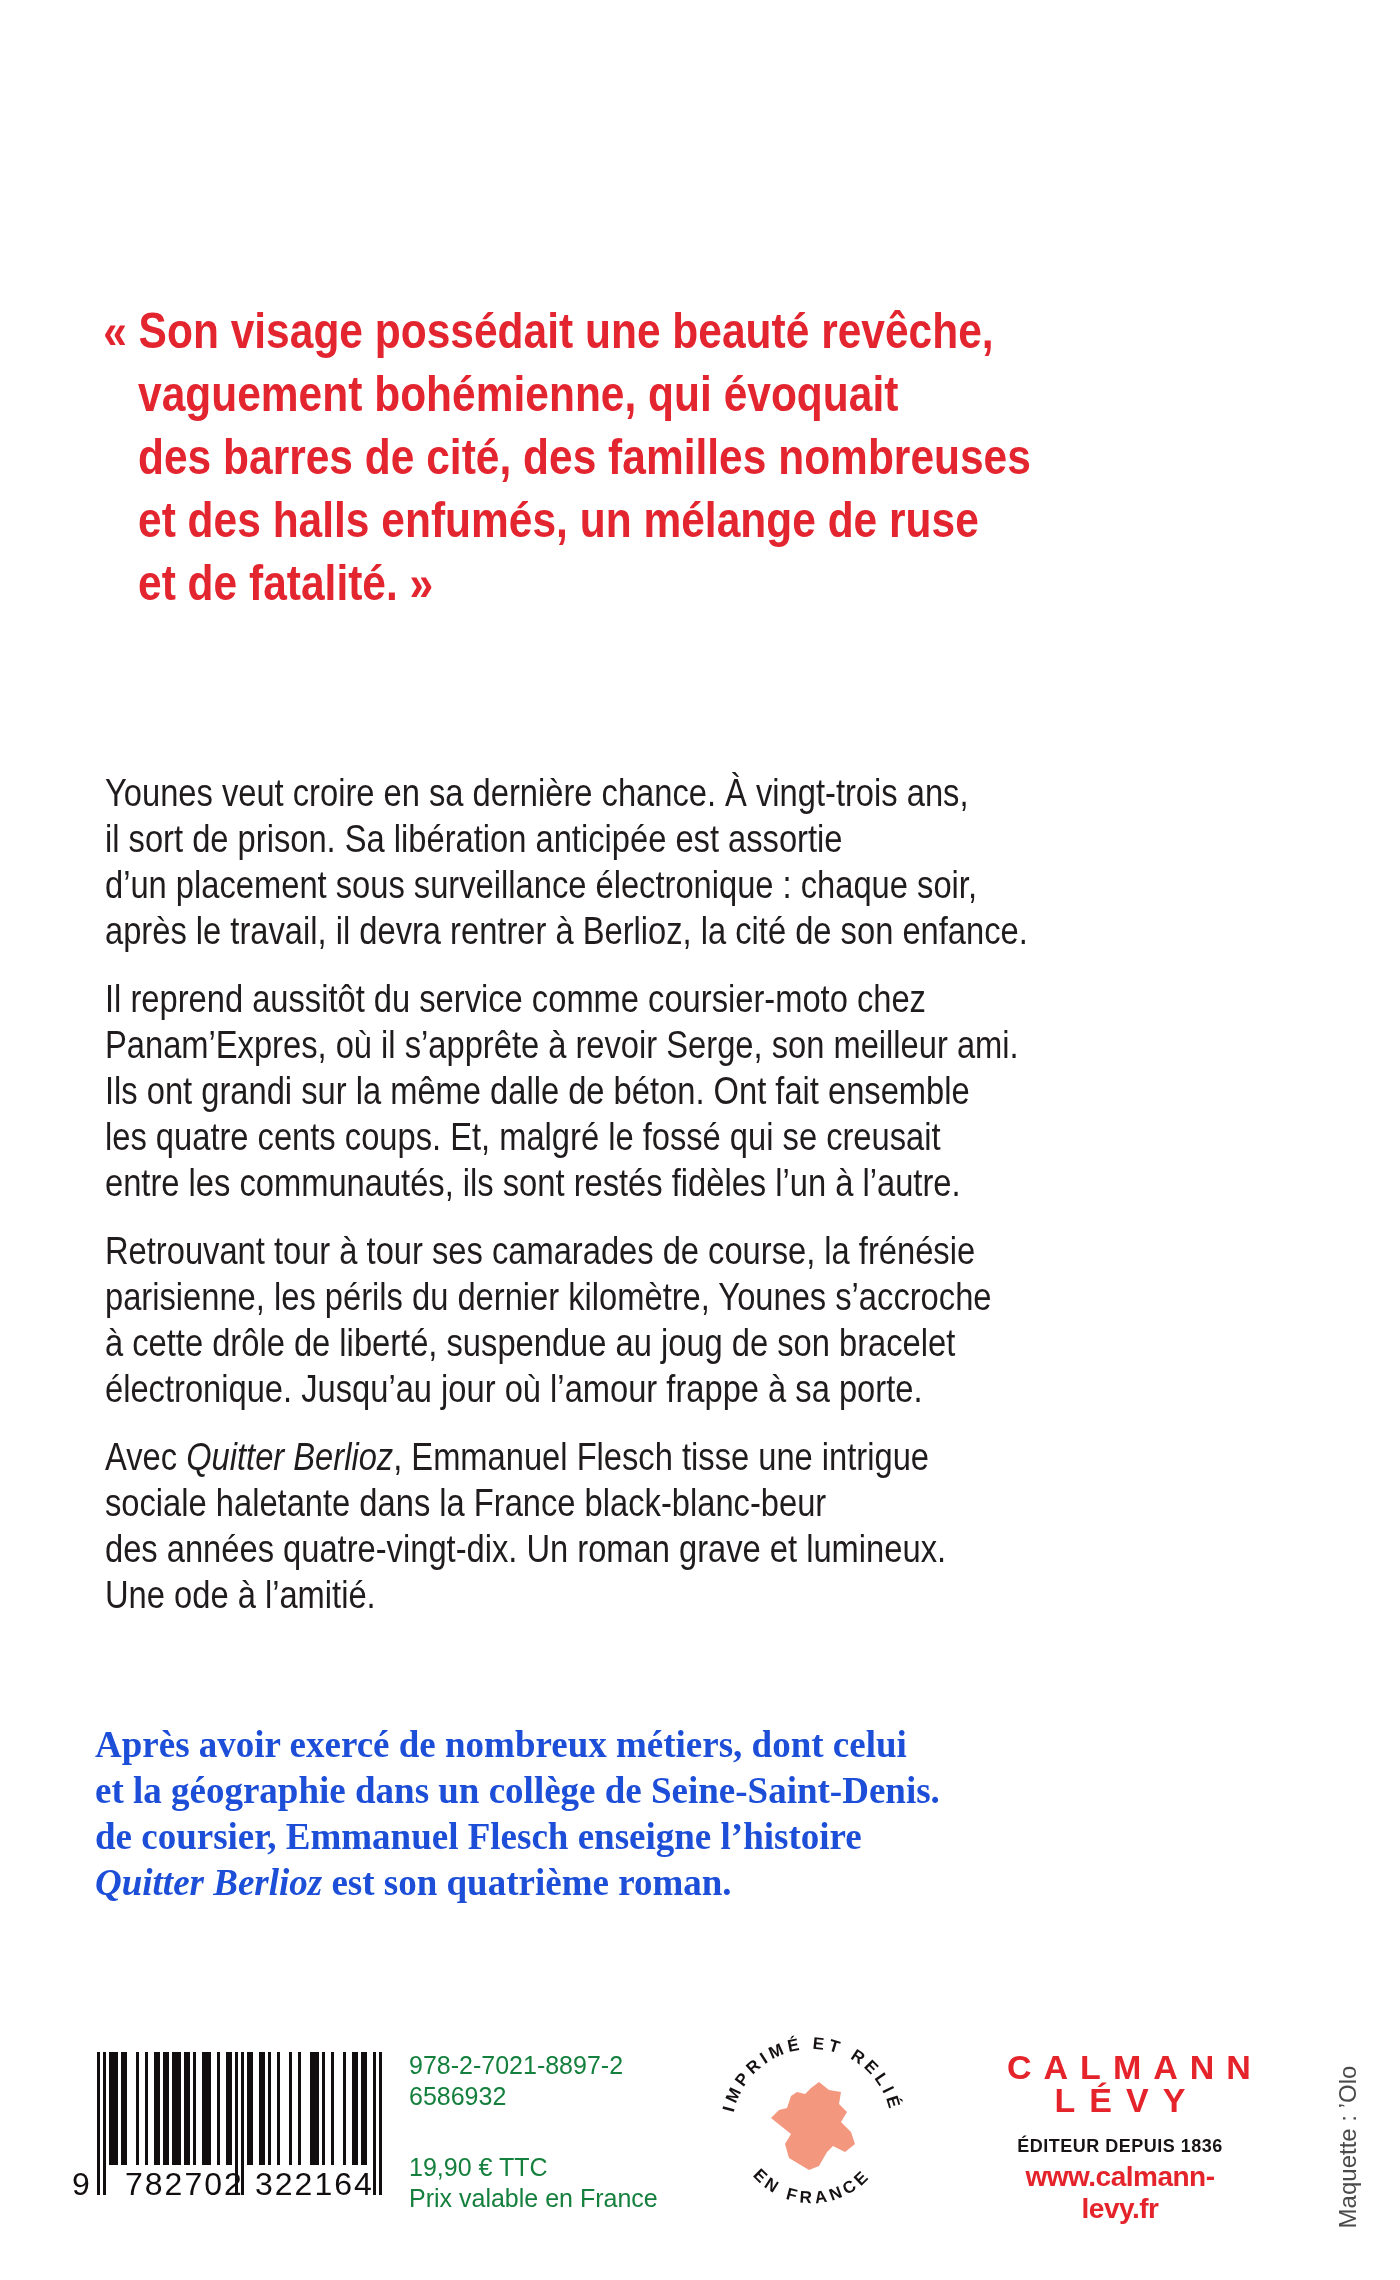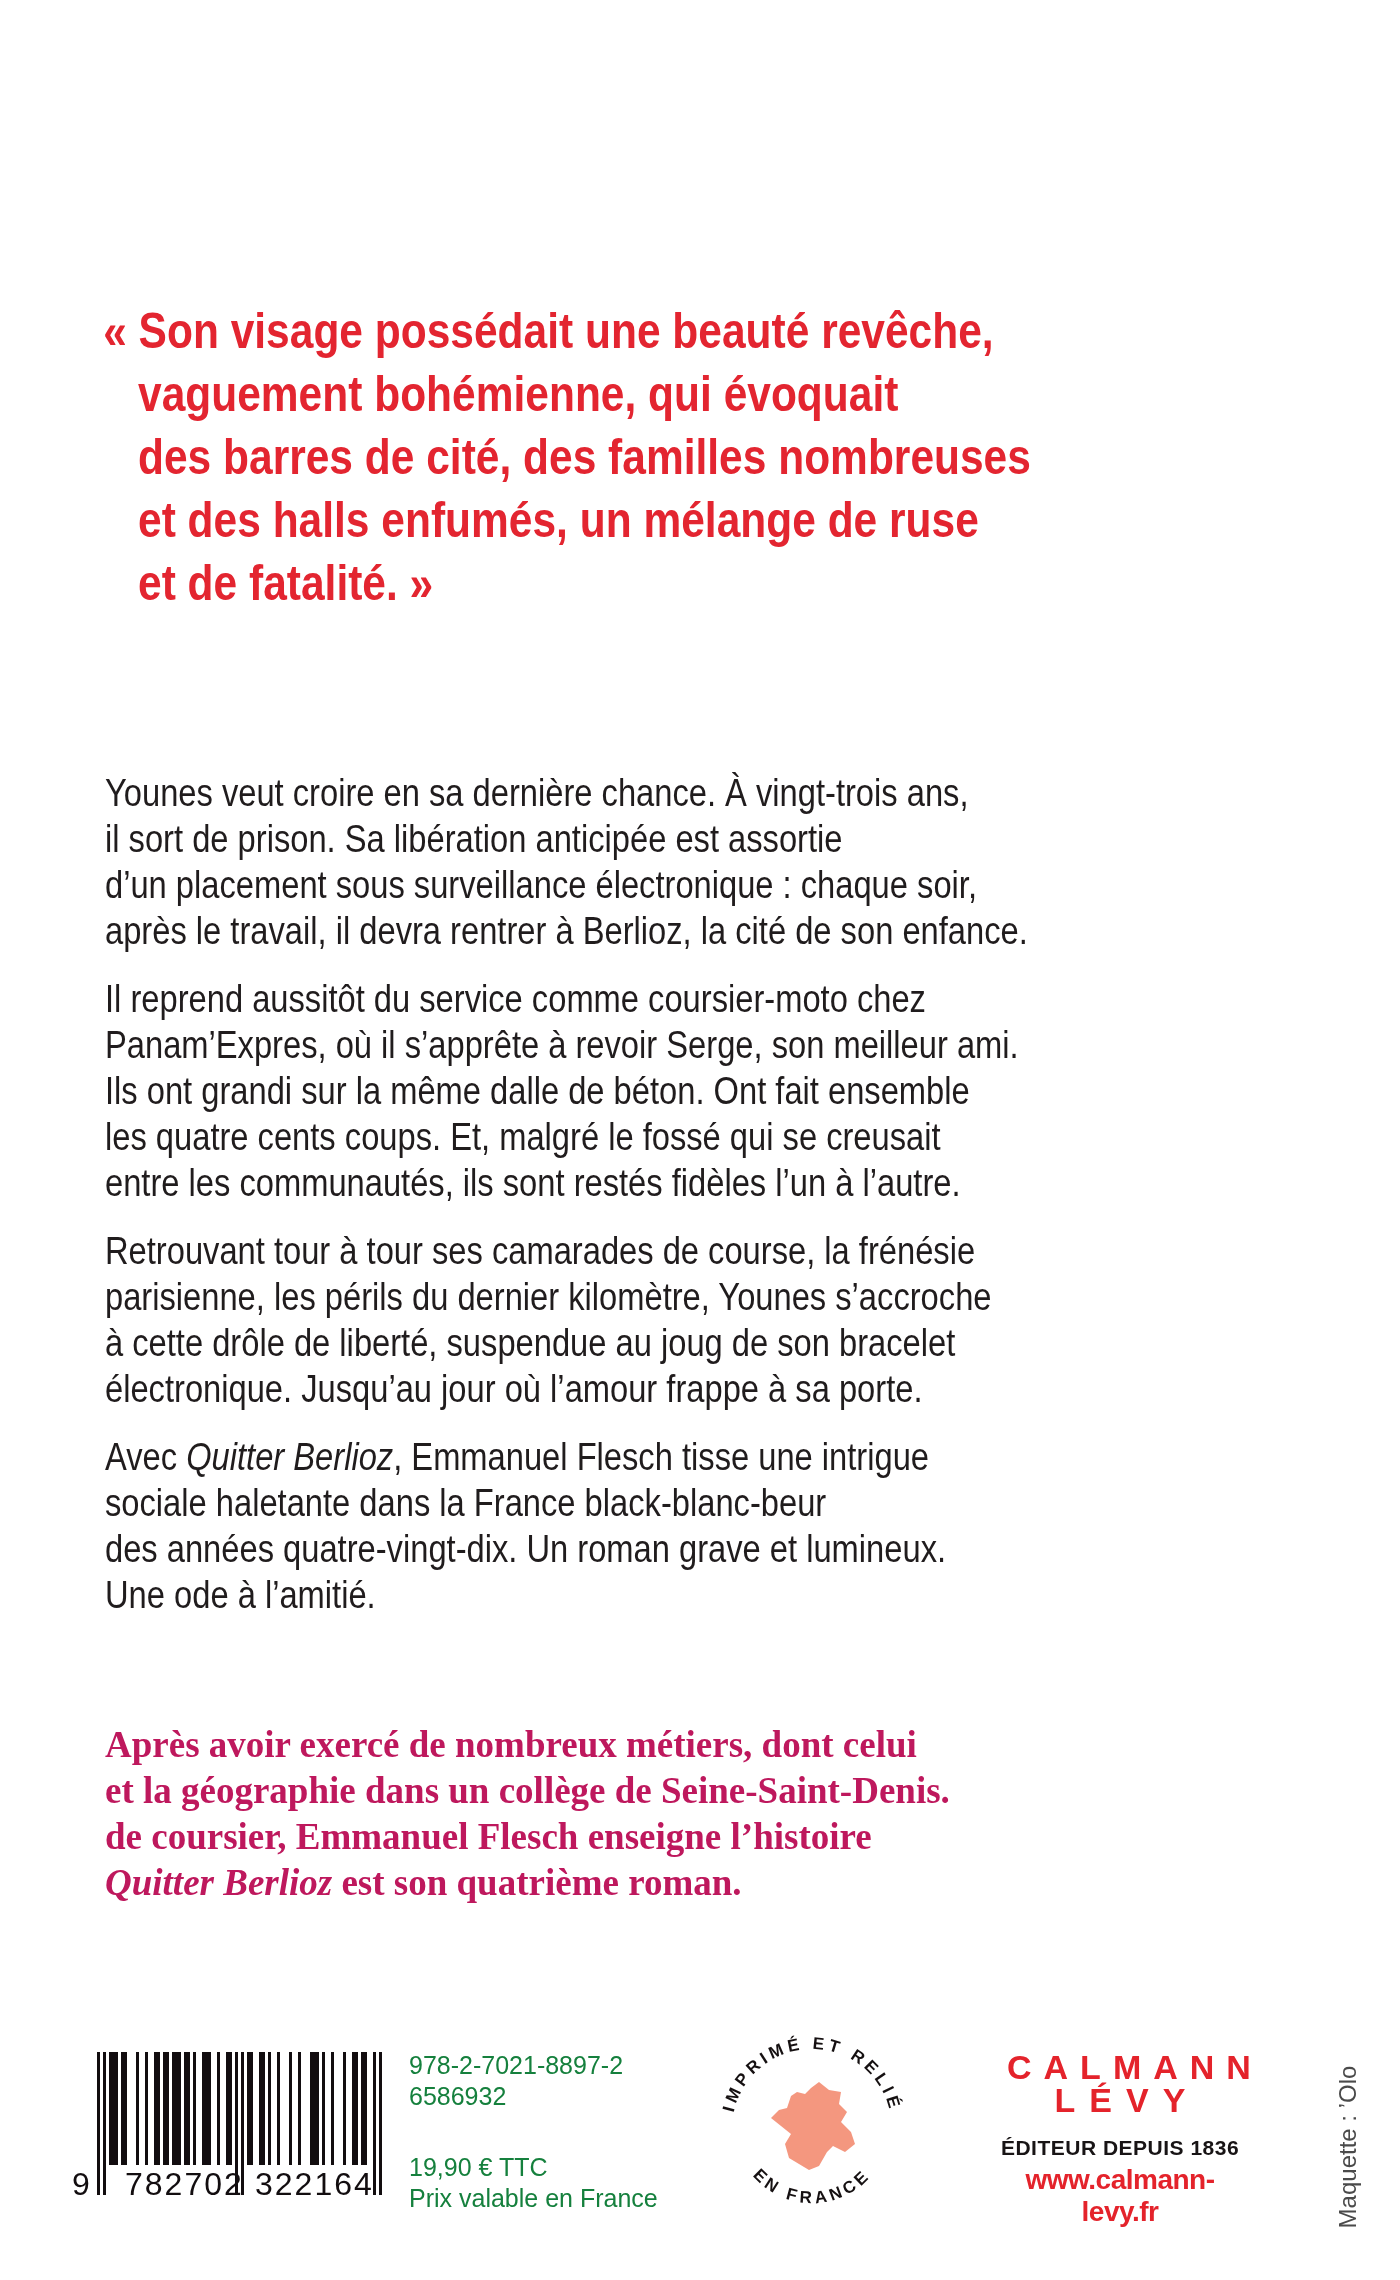--- a/index.html
+++ b/index.html
@@ -19,23 +19,23 @@
   
   .synopsis{
     position:absolute;left:105px;top:770px;width:1260px;
     font-size:38px;line-height:46px;color:#201c1d;white-space:nowrap;
     transform:scaleX(0.86);transform-origin:top left;
   }
   .synopsis .para{margin:0 0 22px 0;}
   .it{font-style:italic;}
   
   .bio{
-    position:absolute;left:105px;top:1722px;width:1150px;
+    position:absolute;left:95px;top:1722px;width:1150px;
     font-family:"Liberation Serif", serif;font-weight:bold;
-    font-size:37px;line-height:46px;color:#be185d;white-space:nowrap;
+    font-size:37px;line-height:46px;color:#1d4ed8;white-space:nowrap;
   }
   
   .barcode{position:absolute;left:97px;top:2052px;width:285px;height:155px;}
   .bars{position:absolute;left:0;top:0;width:285px;height:143px;}
   .bar{position:absolute;top:0;width:3px;height:113px;background:#120d0f;}
   .bar.guard{height:143px;}
   .bc-digit{
     position:absolute;top:114px;font-size:32px;color:#120d0f;
     font-family:"Liberation Sans", sans-serif;text-align:center;
   }
@@ -51,21 +51,21 @@
 
   .stamp{position:absolute;left:715px;top:2030px;}
   .stamp text{
     font-family:"Liberation Sans", sans-serif;font-weight:bold;
     font-size:17px;letter-spacing:4px;fill:#151011;
   }
 
   .publisher{position:absolute;left:995px;top:2048px;width:250px;text-align:center;}
   .pub1{font-weight:bold;font-size:34px;letter-spacing:12px;color:#e4232b;text-indent:12px;}
   .pub2{font-weight:bold;font-size:34px;letter-spacing:14px;color:#e4232b;margin-top:-6px;text-indent:14px;}
-  .pub3{font-weight:bold;font-size:21px;letter-spacing:0.5px;color:#181415;margin-top:16px;text-align:center;}
+  .pub3{font-weight:bold;font-size:18px;letter-spacing:0.5px;color:#181415;margin-top:16px;text-align:center;}
   .pub4{font-weight:bold;font-size:28px;letter-spacing:-0.5px;color:#e4232b;margin-top:4px;}
 
   .credit{
     position:absolute;left:1248px;top:2133px;width:200px;height:28px;
     transform:rotate(-90deg);transform-origin:center;
     font-size:24px;color:#4a4a4a;text-align:center;white-space:nowrap;
   }
 </style>
 </head>
 <body>

